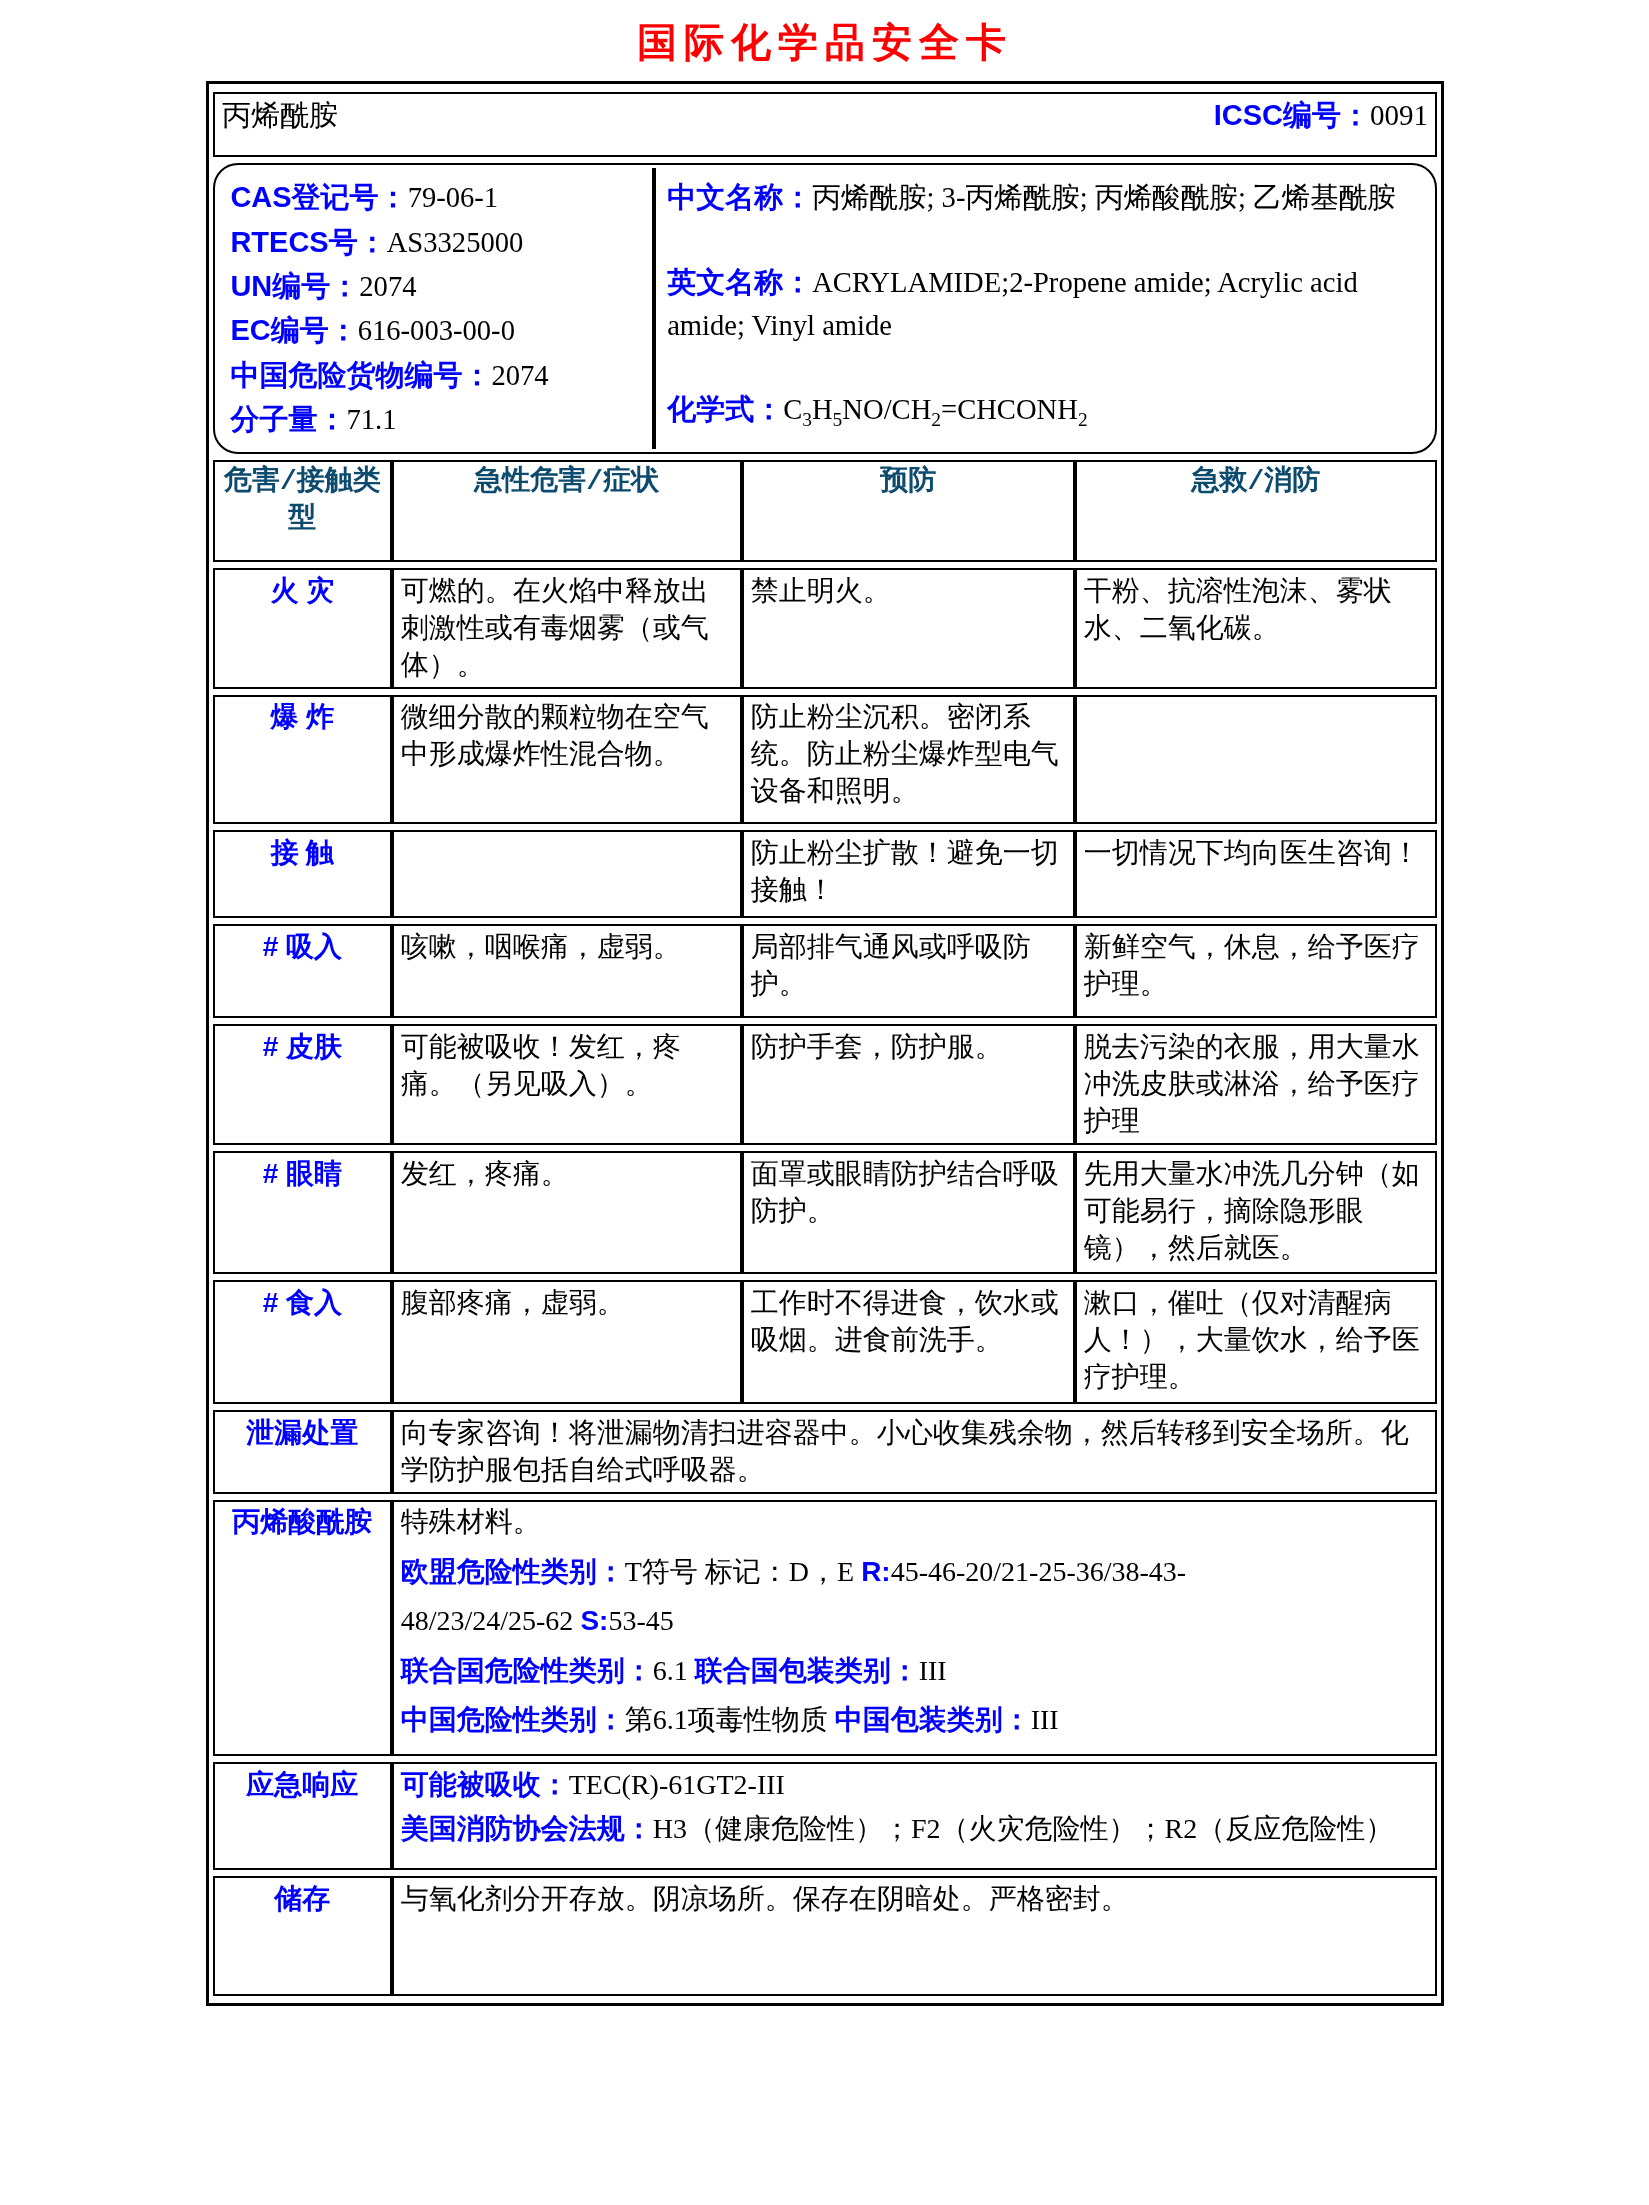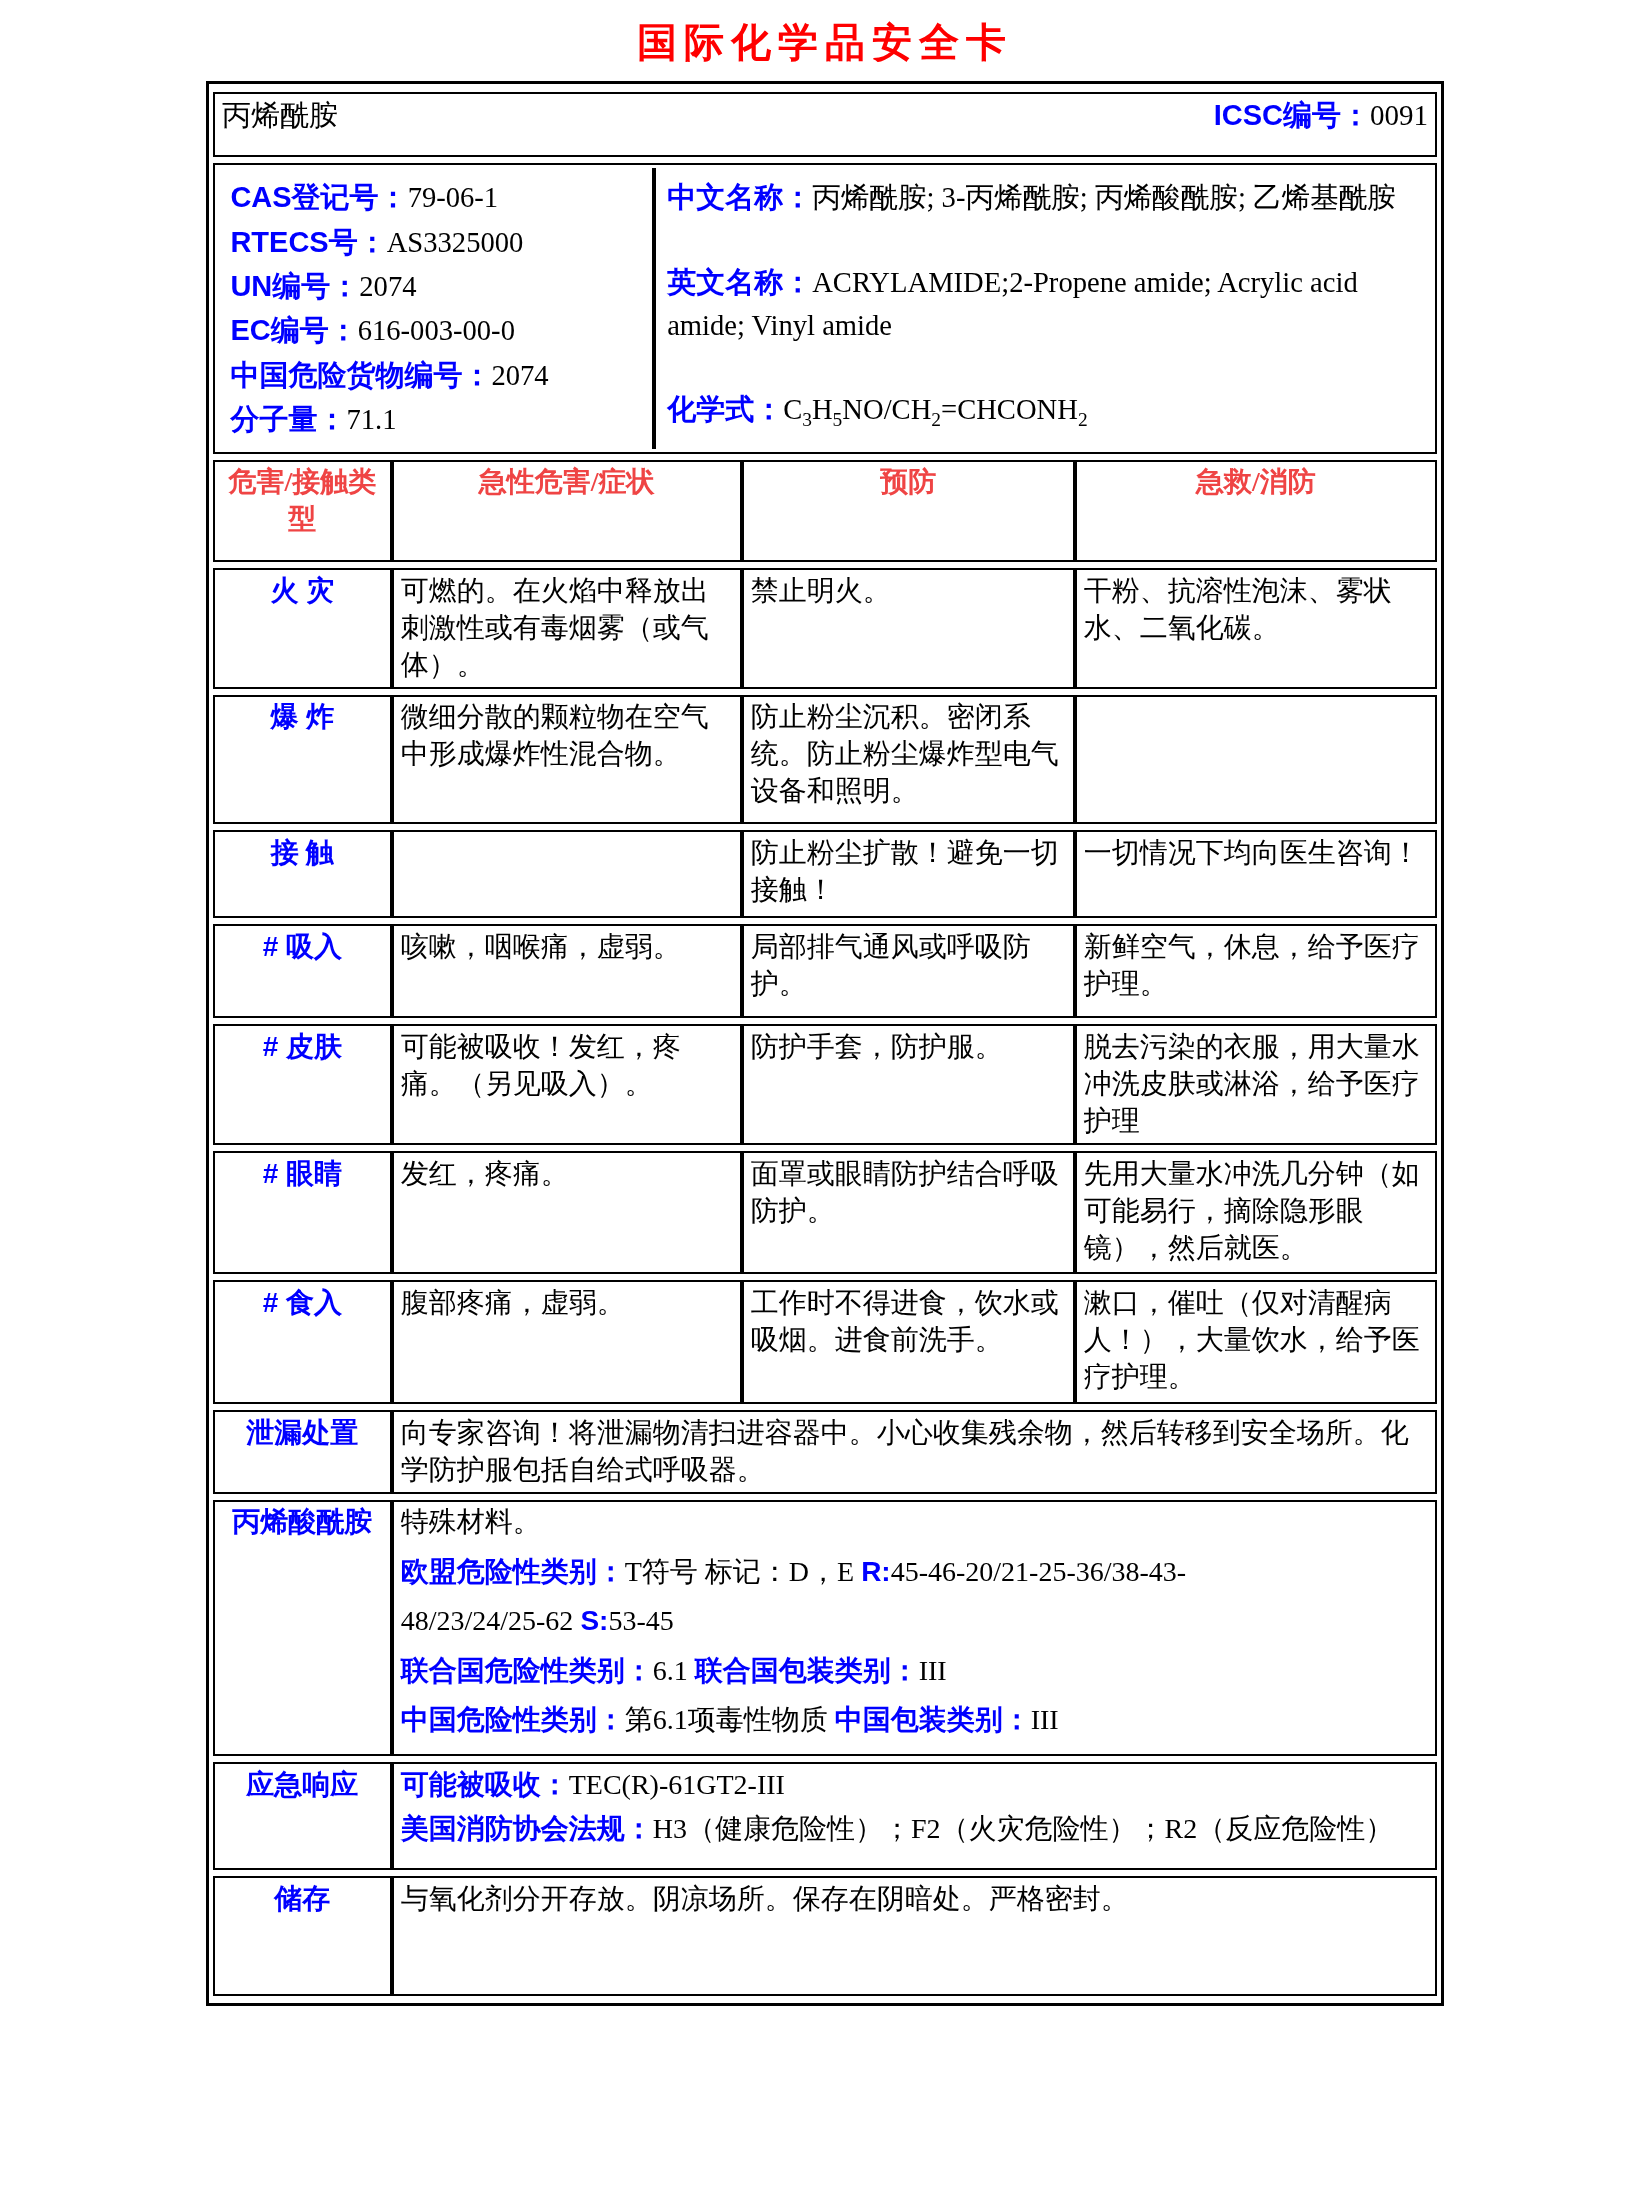--- a/index.html
+++ b/index.html
@@ -55,41 +55,41 @@
     vertical-align: middle;
     color: #0000ff;
     font-weight: bold;
     font-family: "Liberation Sans", "DejaVu Sans", sans-serif;
     font-size: 29px;
     padding: 2.8px 2.8px;
   }
   td.head-cell {
     text-align: center;
     vertical-align: middle;
-    color: #ef4444;
-    font-weight: bold;
-    font-family: Liberation Serif, serif;
+    color: #0c4a6e;
+    font-weight: bold;
+    font-family: Liberation Mono, monospace;
     font-size: 31px;
     height: 93px;
   }
   
   td.top-row {
     vertical-align: middle;
     height: 56px;
     padding: 4.2px 11px;
   }
   .top-flex {
     display: flex;
     justify-content: space-between;
     align-items: center;
     font-size: 29px;
   }
   .top-flex .icsc .blue { font-size: 29px; }
   
-  td.no-pad { padding: 0; }
+  td.no-pad { padding: 0; border-radius: 25px; }
   .id-grid {
     display: flex;
     width: 100%;
     min-height: 259px;
   }
   .id-left {
     width: 36%;
     border-right: 4.2px solid #000000;
     padding: 7px 4.2px 7px 8.4px;
     box-sizing: border-box;

